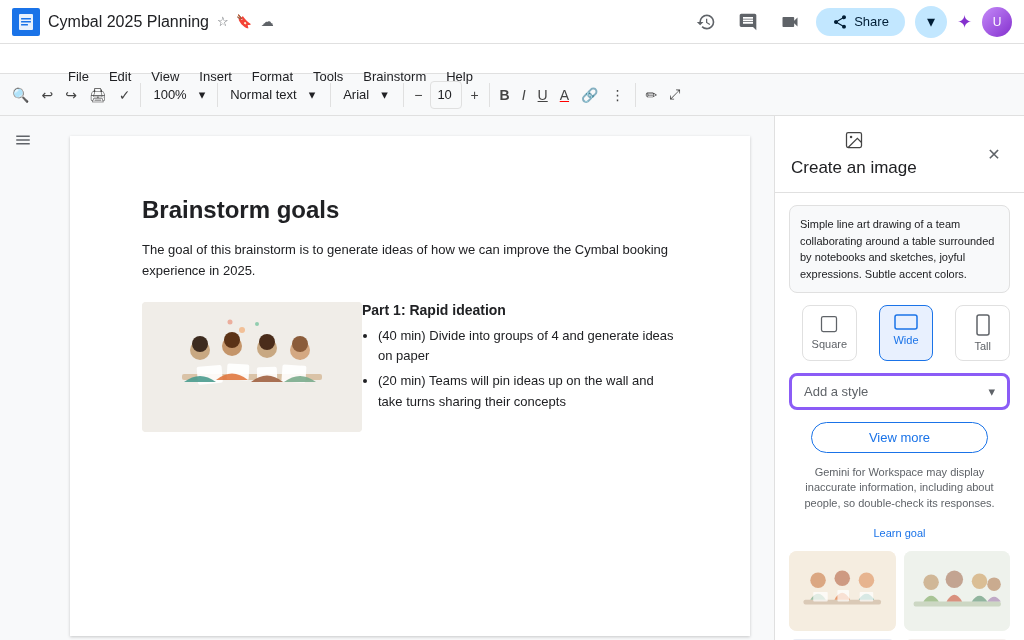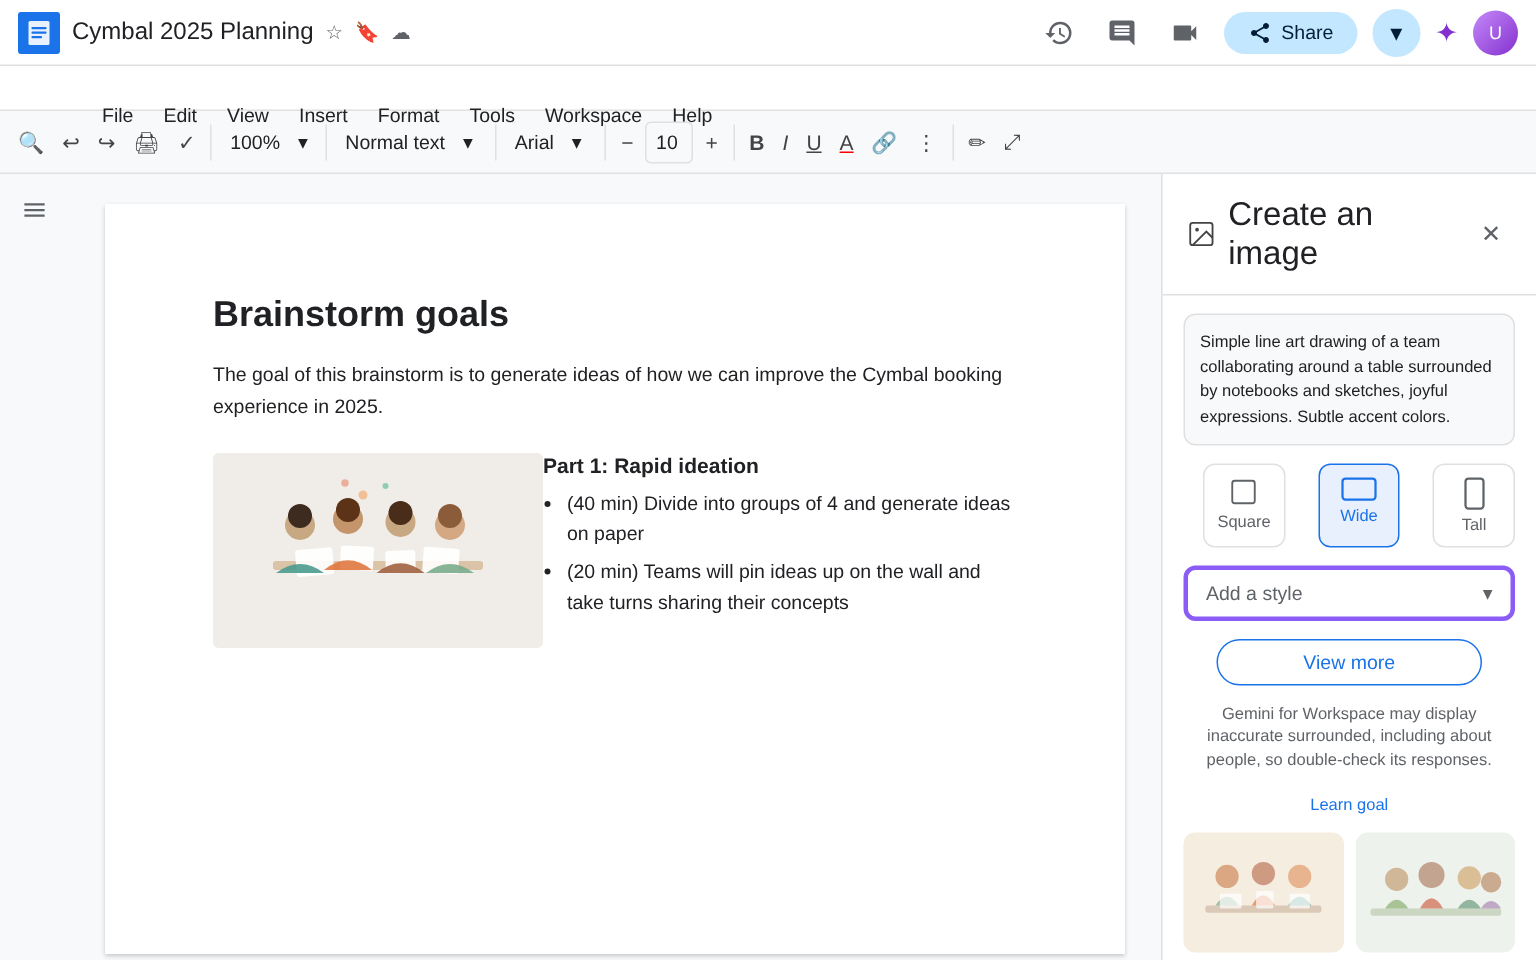--- a/index.html
+++ b/index.html
@@ -169,21 +169,21 @@
     }
     .panel-header {
       display: flex;
       align-items: center;
       justify-content: space-between;
       padding: 14px 16px;
       border-bottom: 1px solid #e0e0e0;
     }
     .panel-title {
       display: flex; align-items: center; gap: 8px;
-      font-size: 22px; font-weight: 500; color: #202124;
+      font-size: 17px; font-weight: 500; color: #202124; flex-direction: column;
     }
     .panel-close {
       width: 28px; height: 28px;
       border: none; background: transparent;
       border-radius: 50%; cursor: pointer;
       display: flex; align-items: center; justify-content: center;
       color: #5f6368; font-size: 16px;
     }
     .panel-content { padding: 12px 14px; display: flex; flex-direction: column; gap: 12px; }
     .prompt-text {
@@ -296,21 +296,21 @@
   </div>
 </div>
 
 <div class="menu-bar">
   <span class="menu-item">File</span>
   <span class="menu-item">Edit</span>
   <span class="menu-item">View</span>
   <span class="menu-item">Insert</span>
   <span class="menu-item">Format</span>
   <span class="menu-item">Tools</span>
-  <span class="menu-item">Workspace</span>
+  <span class="menu-item">Brainstorm</span>
   <span class="menu-item">Help</span>
 </div>
 
 <div class="toolbar">
   <button class="toolbar-btn">🔍</button>
   <button class="toolbar-btn">↩</button>
   <button class="toolbar-btn">↪</button>
   <button class="toolbar-btn">🖨</button>
   <button class="toolbar-btn">✓</button>
   <div class="toolbar-divider"></div>
@@ -446,21 +446,21 @@
 
       <div class="style-dropdown">
         <span>Add a style</span>
         <span>▾</span>
       </div>
 
       <div style="display:flex;justify-content:center;">
         <button class="view-more-btn">View more</button>
       </div>
 
-      <p class="disclaimer">Gemini for Workspace may display inaccurate surrounded, including about people, so double-check its responses.</p>
+      <p class="disclaimer">Gemini for Workspace may display inaccurate information, including about people, so double-check its responses.</p>
       <a class="learn-more">Learn goal</a>
     </div>
 
     <div class="images-grid">
 
       <div class="gen-image" style="background:#f5ede0;">
         <svg width="100%" height="100%" viewBox="0 0 110 82" xmlns="http://www.w3.org/2000/svg">
           <rect width="110" height="82" fill="#f5ede0"></rect>
           <circle cx="30" cy="30" r="8" fill="#d4956a" opacity="0.8"></circle>
           <circle cx="55" cy="28" r="8" fill="#c4856a" opacity="0.8"></circle>

